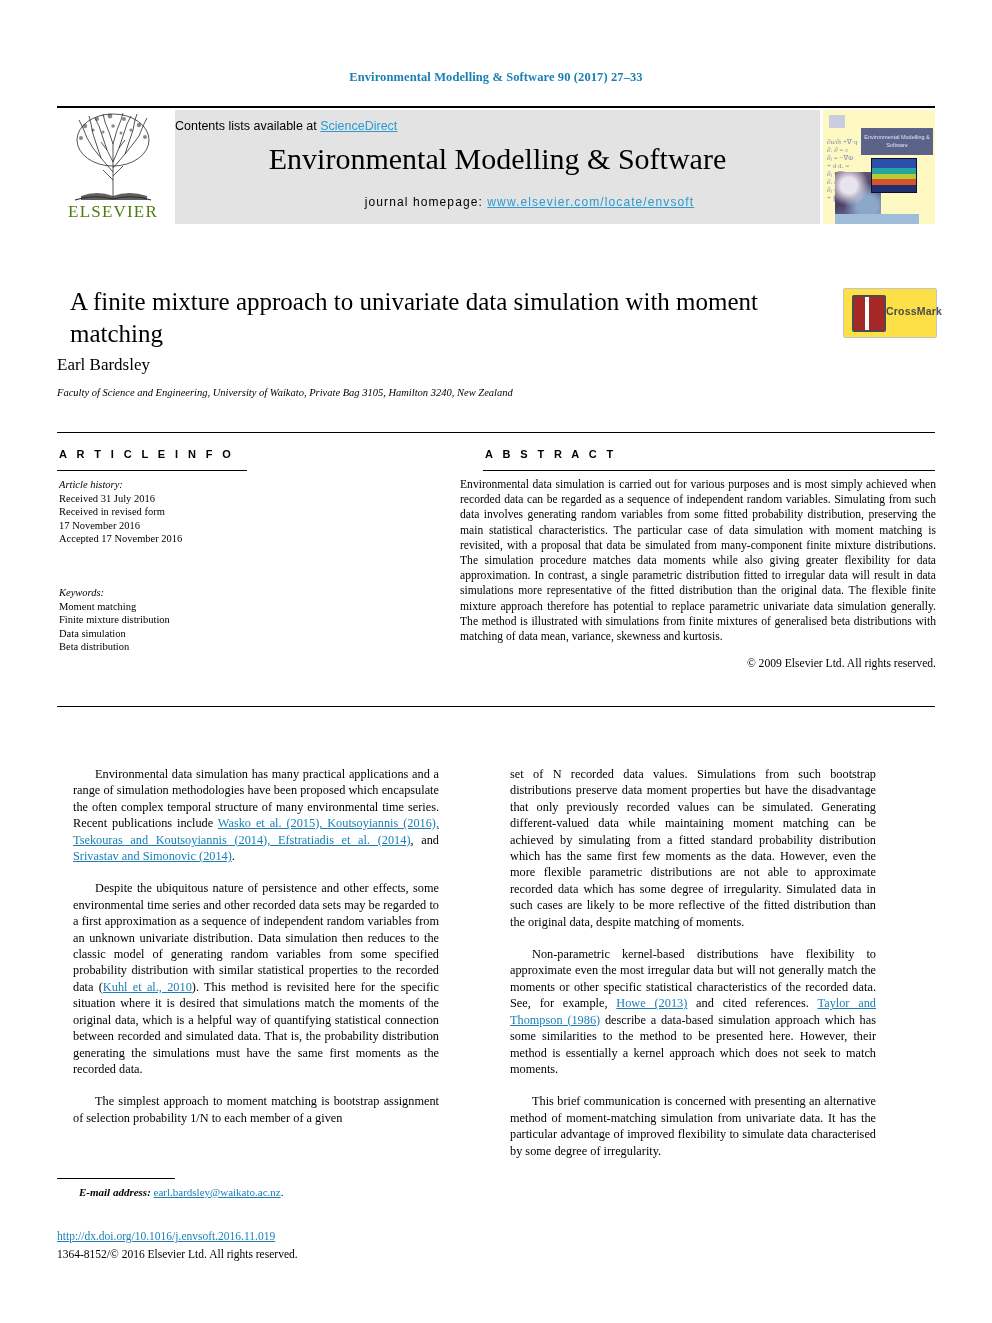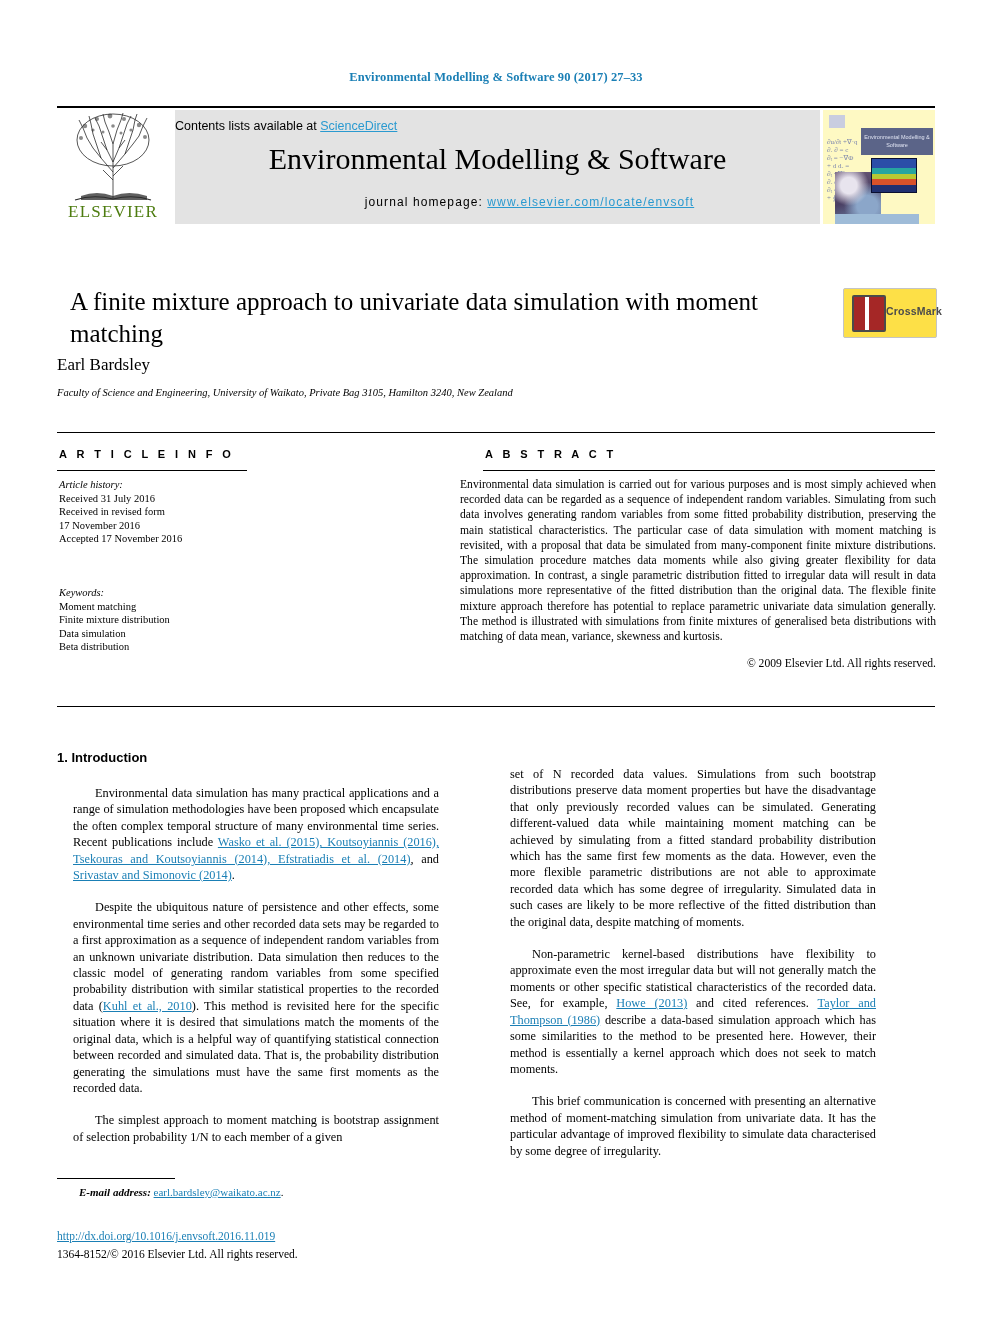--- a/index.html
+++ b/index.html
@@ -468,21 +468,20 @@
     <div>Data simulation</div>
     <div>Beta distribution</div>
   </div>
 
   <div class="abstract-body">Environmental data simulation is carried out for various purposes and is most simply achieved when recorded data can be regarded as a sequence of independent random variables. Simulating from such data involves generating random variables from some fitted probability distribution, preserving the main statistical characteristics. The particular case of data simulation with moment matching is revisited, with a proposal that data be simulated from many-component finite mixture distributions. The simulation procedure matches data moments while also giving greater flexibility for data approximation. In contrast, a single parametric distribution fitted to irregular data will result in data simulations more representative of the fitted distribution than the original data. The flexible finite mixture approach therefore has potential to replace parametric univariate data simulation generally. The method is illustrated with simulations from finite mixtures of generalised beta distributions with matching of data mean, variance, skewness and kurtosis.</div>
   <div class="abstract-copyright">© 2009 Elsevier Ltd. All rights reserved.</div>
 
   <div class="band-rule-bottom"></div>
 
   <div class="col-left">
-    <h2 class="section-heading">1. Introduction</h2>
     <div id="left-paras">
         <div class="para"><span>Environmental data simulation has many practical applications and a range of simulation methodologies have been proposed which encapsulate the often complex temporal structure of many environmental time series. Recent publications include </span><a class="lnk" href="#">Wasko et al. (2015), Koutsoyiannis (2016), Tsekouras and Koutsoyiannis (2014), Efstratiadis et al. (2014)</a><span>, and </span><a class="lnk" href="#">Srivastav and Simonovic (2014)</a><span>.</span></div>
         <div class="para"><span>Despite the ubiquitous nature of persistence and other effects, some environmental time series and other recorded data sets may be regarded to a first approximation as a sequence of independent random variables from an unknown univariate distribution. Data simulation then reduces to the classic model of generating random variables from some specified probability distribution with similar statistical properties to the recorded data (</span><a class="lnk" href="#">Kuhl et al., 2010</a><span>). This method is revisited here for the specific situation where it is desired that simulations match the moments of the original data, which is a helpful way of quantifying statistical connection between recorded and simulated data. That is, the probability distribution generating the simulations must have the same first moments as the recorded data.</span></div>
         <div class="para"><span>The simplest approach to moment matching is bootstrap assignment of selection probability 1/N to each member of a given</span></div>
       </div>
   </div>
 
   <div class="col-right">
     <div id="right-paras">
         <div class="para" style="text-indent: 0px;"><span>set of N recorded data values. Simulations from such bootstrap distributions preserve data moment properties but have the disadvantage that only previously recorded values can be simulated. Generating different-valued data while maintaining moment matching can be achieved by simulating from a fitted standard probability distribution which has the same first few moments as the data. However, even the more flexible parametric distributions are not able to approximate recorded data which has some degree of irregularity. Simulated data in such cases are likely to be more reflective of the fitted distribution than the original data, despite matching of moments.</span></div>

